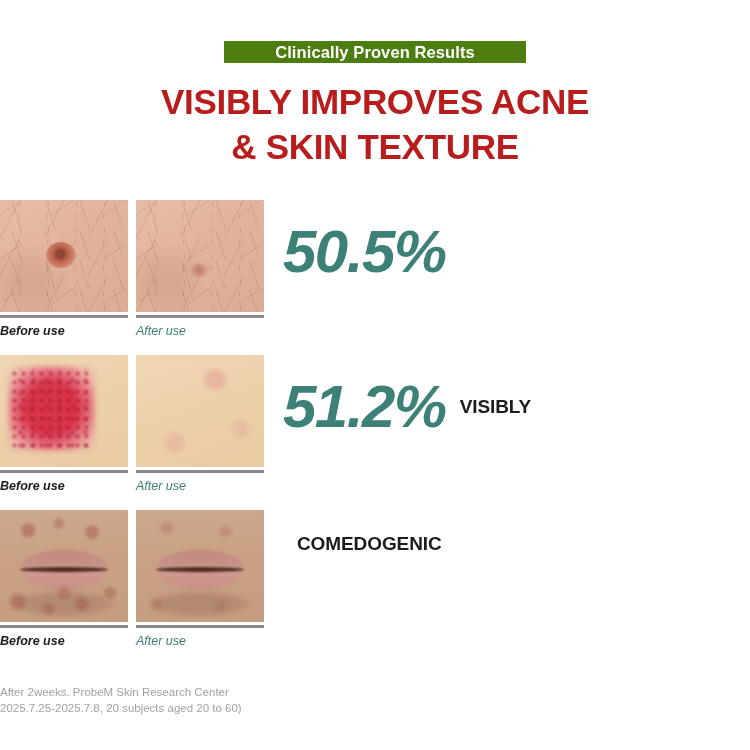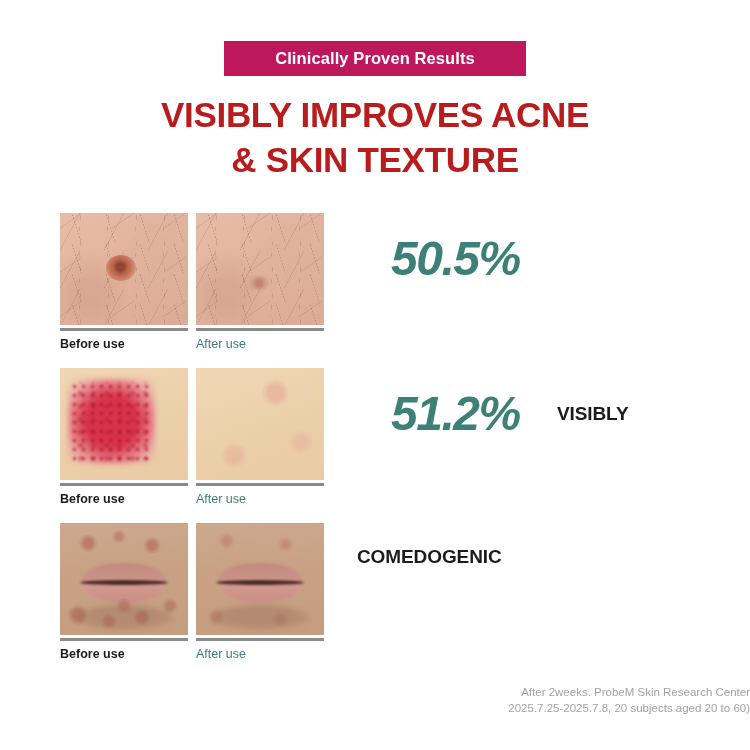--- a/index.html
+++ b/index.html
@@ -16,22 +16,22 @@
   }
 
   
   .banner-wrap {
     display: flex;
     justify-content: center;
     padding-top: 41px;
   }
   .banner {
     width: 302px;
-    height: 35px;
-    background: #be185d;
+    height: 22px;
+    background: #4d7c0f;
     color: #ffffff;
     font-size: 16.5px;
     font-weight: bold;
     letter-spacing: 0.1px;
     display: flex;
     align-items: center;
     justify-content: center;
   }
 
   
@@ -50,22 +50,22 @@
   .rows {
     margin-top: 30px;
   }
   .row {
     display: flex;
     align-items: flex-start;
     height: 155px;
   }
   .row-images {
     width: 265px;
-    margin-left: 60px;
     flex: 0 0 auto;
+    font-style: italic;
   }
   .pair {
     display: flex;
     gap: 8px;
   }
   .panel {
     width: 128px;
     flex: 0 0 auto;
   }
   .photo {
@@ -95,46 +95,45 @@
 
   
   .row-stat {
     display: flex;
     align-items: center;
     margin-left: 18px;
     padding-top: 22px;
   }
   .pct {
     color: #3d8077;
-    font-size: 48px;
+    font-size: 60px;
     font-weight: bold;
     font-style: italic;
     letter-spacing: -1.5px;
     line-height: 1;
     white-space: nowrap;
     min-width: 152px;
-    margin-left: 48px;
   }
   .desc {
     color: #1c1c1c;
     font-size: 19px;
     font-weight: bold;
     line-height: 1.24;
     letter-spacing: -0.1px;
     margin-left: 14px;
   }
   .desc-line { display: block; white-space: nowrap; }
 
   
   .footnote {
     position: absolute;
     left: 0;
     right: 0;
     bottom: 33px;
-    text-align: right;
+    text-align: left;
     color: #a2a2a2;
     font-size: 11.5px;
     line-height: 1.45;
   }
   .footnote-line { display: block; }
 
   
   .skin-base { position: absolute; inset: 0; }
 
   

